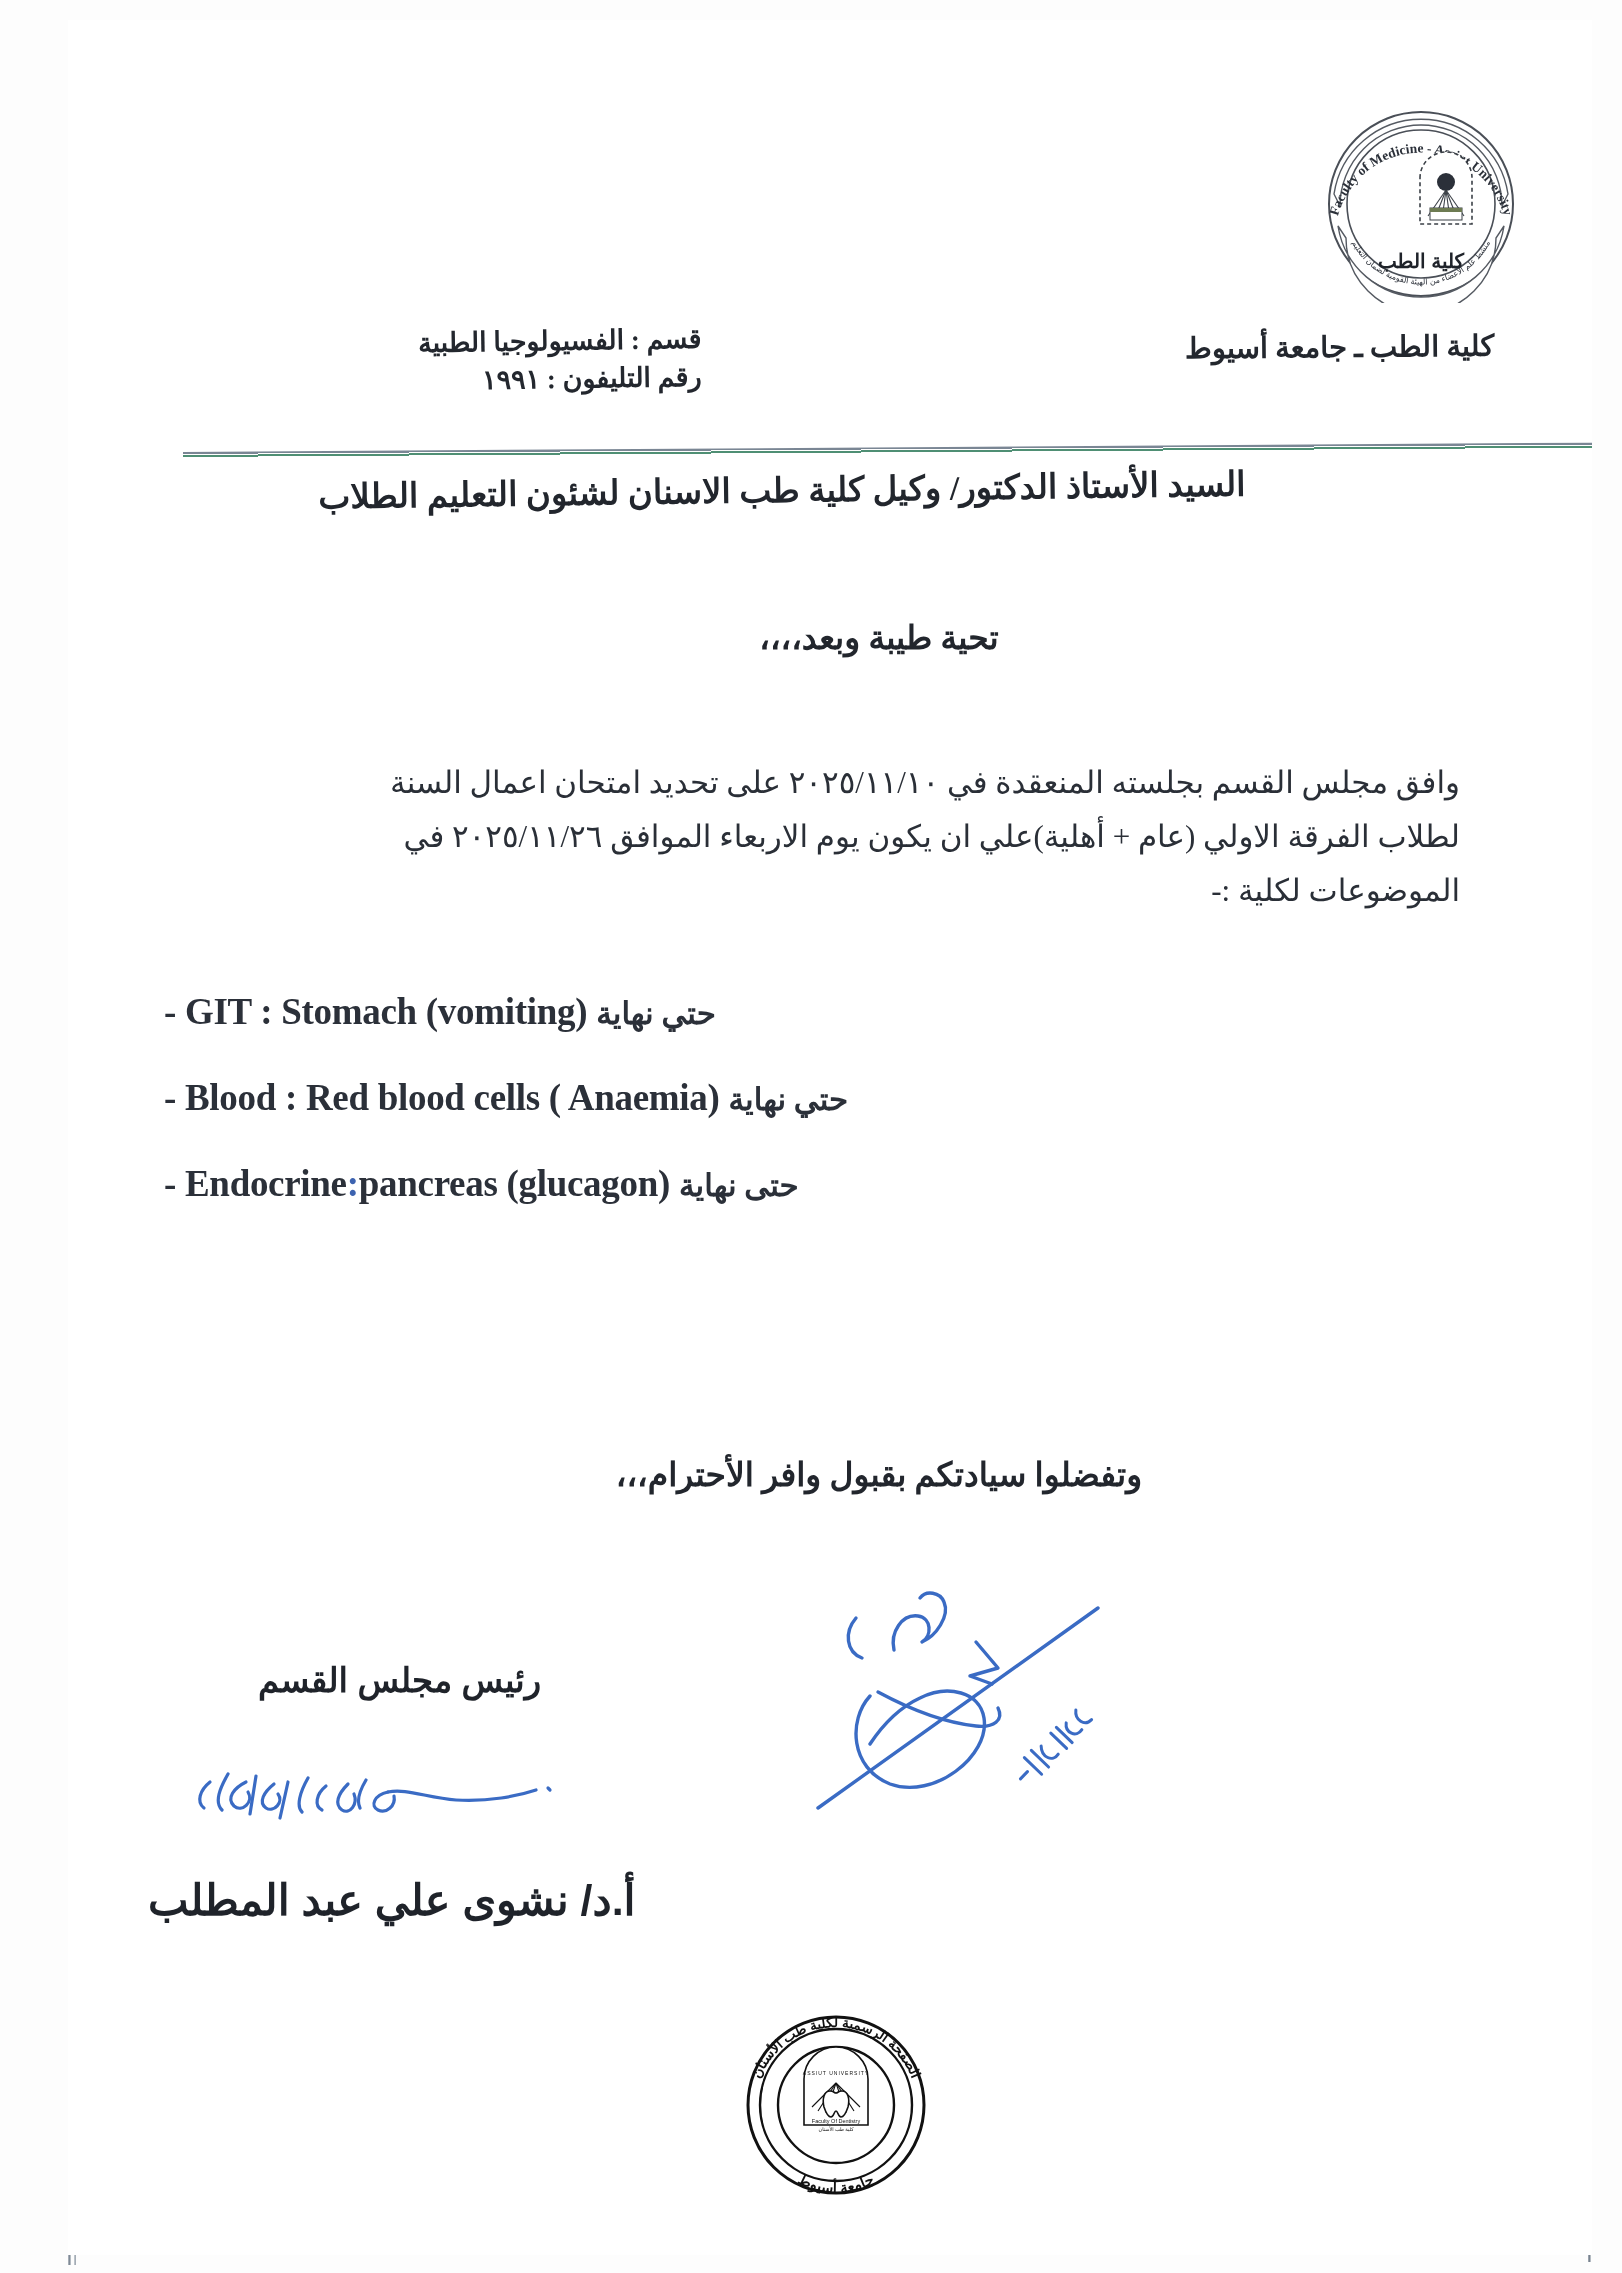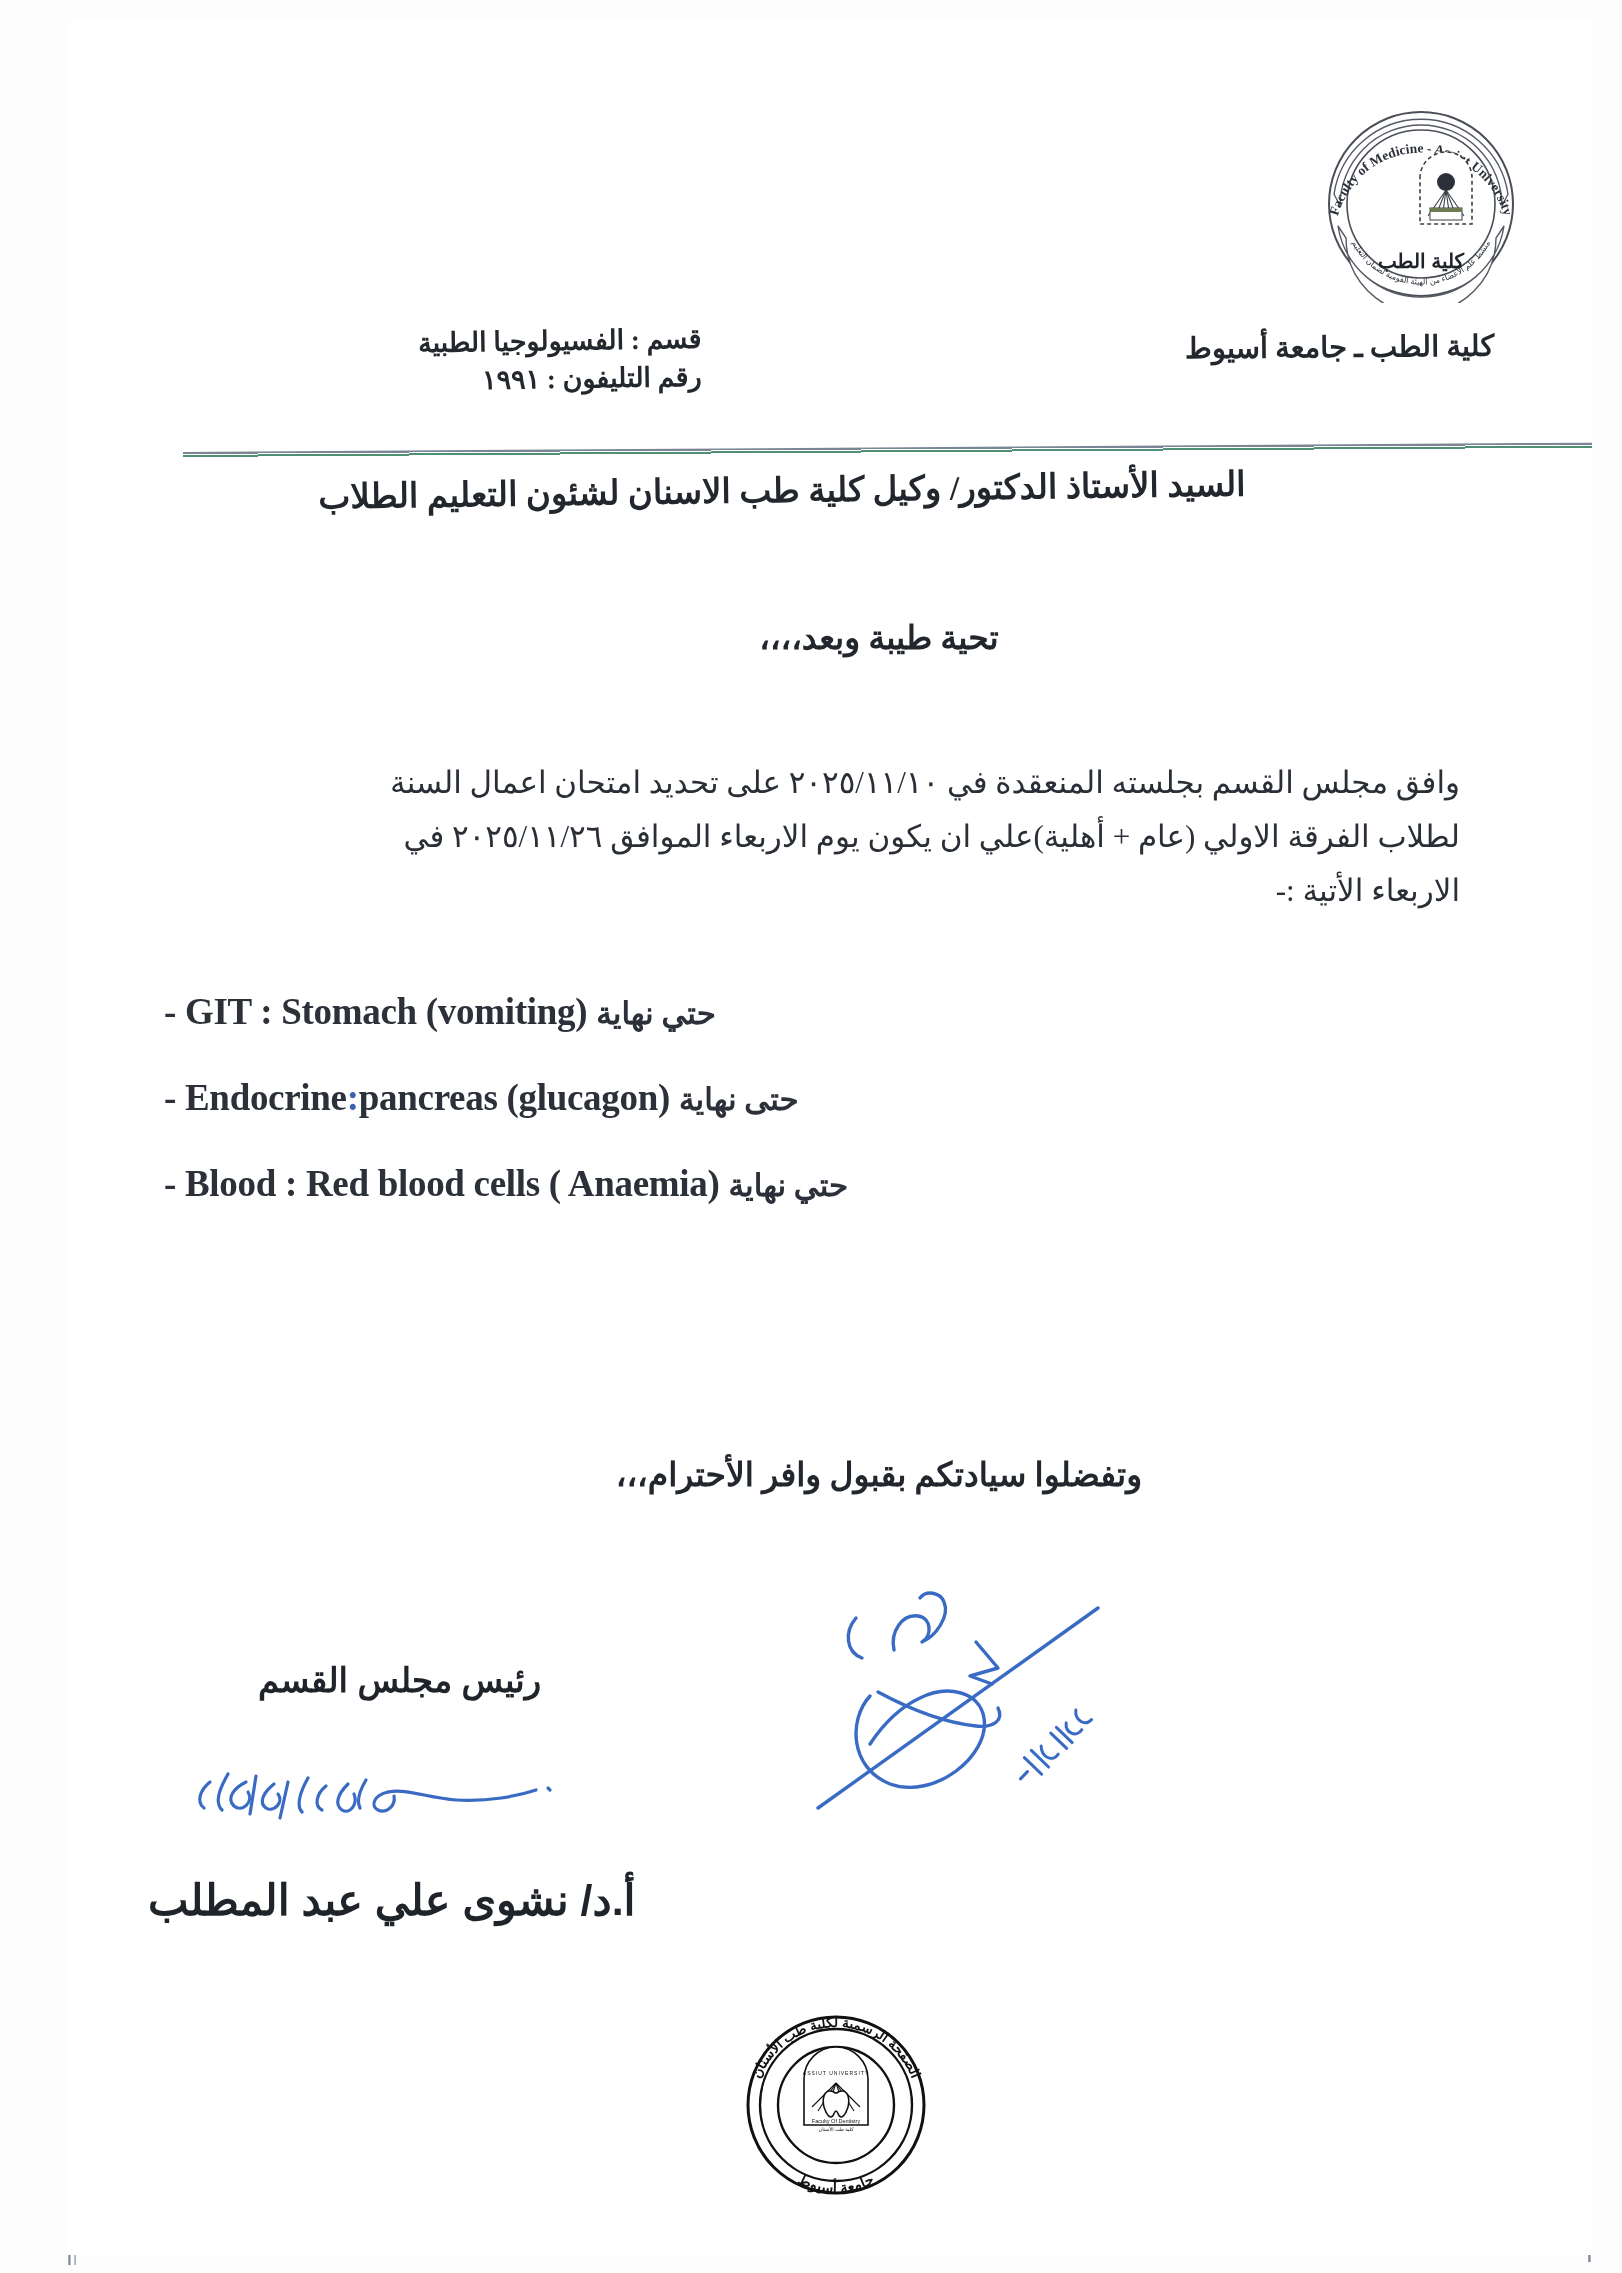--- a/index.html
+++ b/index.html
@@ -253,41 +253,41 @@
 
   <div class="rule"></div>
 
   <div class="addressee">السيد الأستاذ الدكتور/ وكيل كلية طب الاسنان لشئون التعليم الطلاب</div>
 
   <div class="greeting">تحية طيبة وبعد،،،،</div>
 
   <div class="body-par">
     <span class="ln l1">وافق مجلس القسم بجلسته المنعقدة في ٢٠٢٥/١١/١٠ على تحديد امتحان اعمال السنة</span>
     <span class="ln l2">لطلاب الفرقة الاولي (عام + أهلية)علي ان يكون يوم الاربعاء الموافق ٢٠٢٥/١١/٢٦ في</span>
-    <span class="ln l3">الاربعاء الأتية :-</span>
+    <span class="ln l3">الموضوعات لكلية :-</span>
   </div>
 
   <div class="topics">
 
     <div class="topic">
       <span>-</span>
       <span>GIT : Stomach (vomiting)</span>
       <span class="ar">حتي نهاية</span>
     </div>
 
     <div class="topic">
       <span>-</span>
+      <span>Blood : Red blood cells ( Anaemia)</span>
+      <span class="ar">حتي نهاية</span>
+    </div>
+
+    <div class="topic">
+      <span>-</span>
       <span>Endocrine</span><span class="mark">:</span><span>pancreas (glucagon)</span>
       <span class="ar">حتى نهاية</span>
-    </div>
-
-    <div class="topic">
-      <span>-</span>
-      <span>Blood : Red blood cells ( Anaemia)</span>
-      <span class="ar">حتي نهاية</span>
     </div>
 
   </div>
 
   <div class="closing">وتفضلوا سيادتكم بقبول وافر الأحترام،،،</div>
 
   <div class="sig-title">رئيس مجلس القسم</div>
 
   <div class="hand-name">
     <svg viewBox="0 0 420 90" xmlns="http://www.w3.org/2000/svg">

